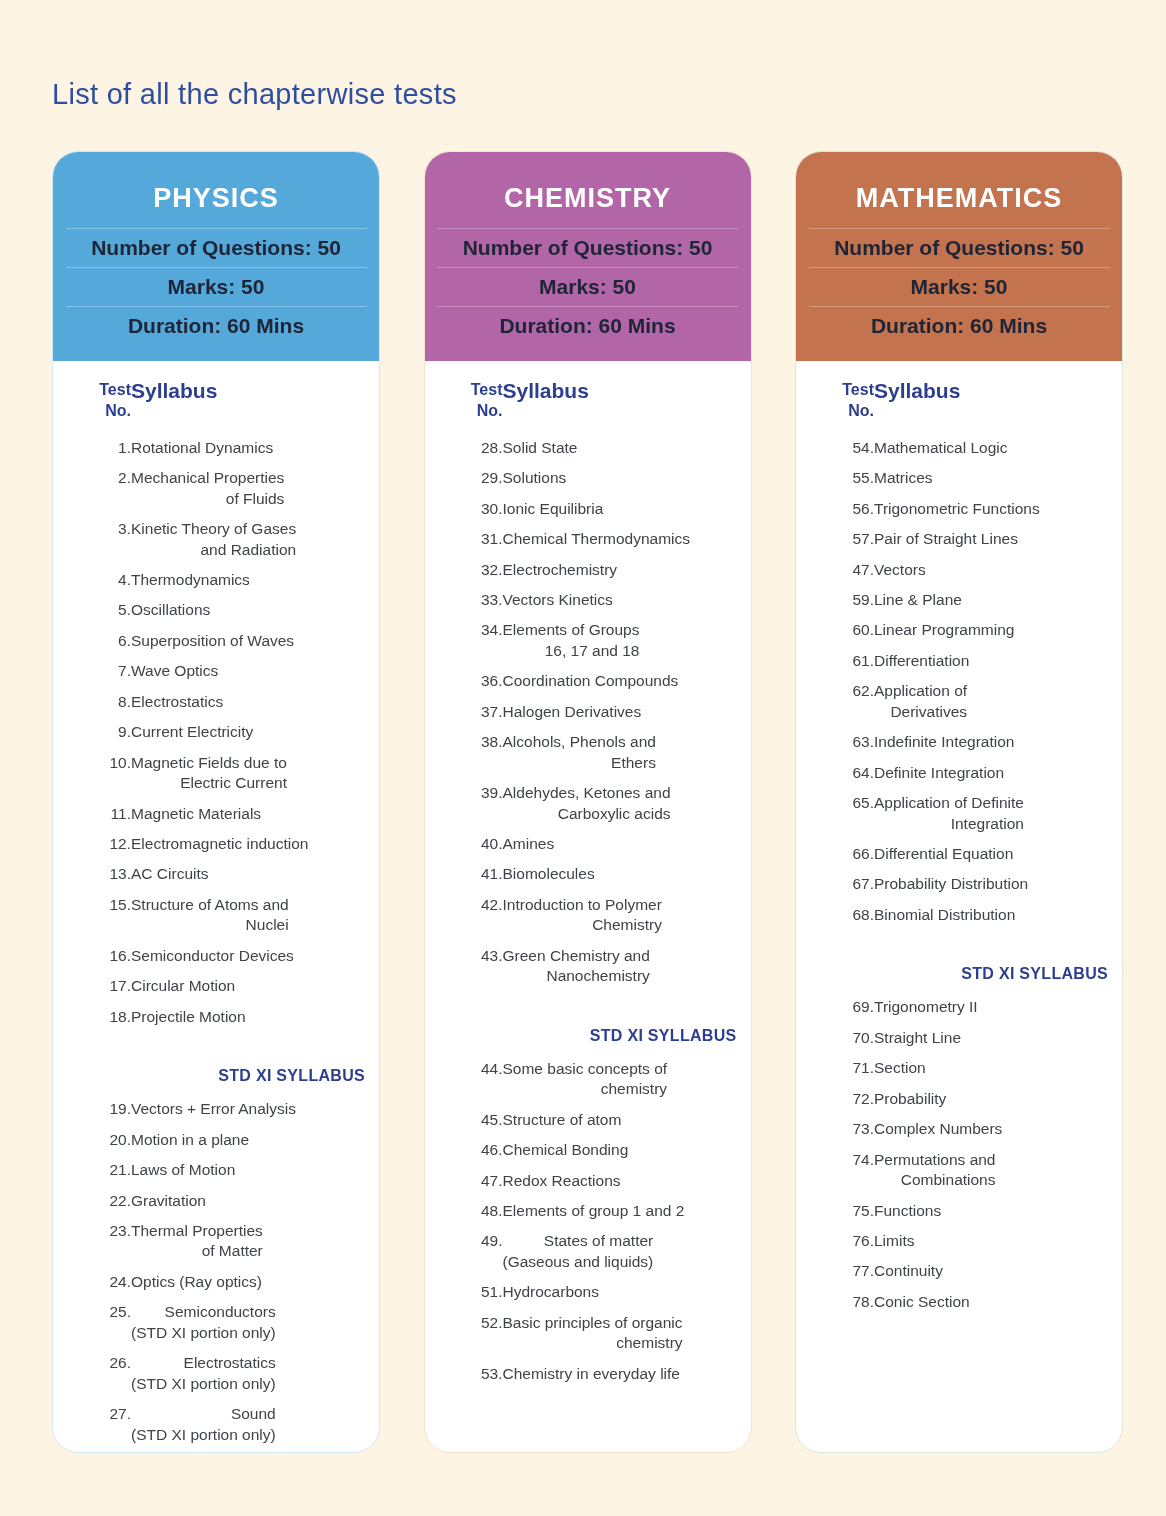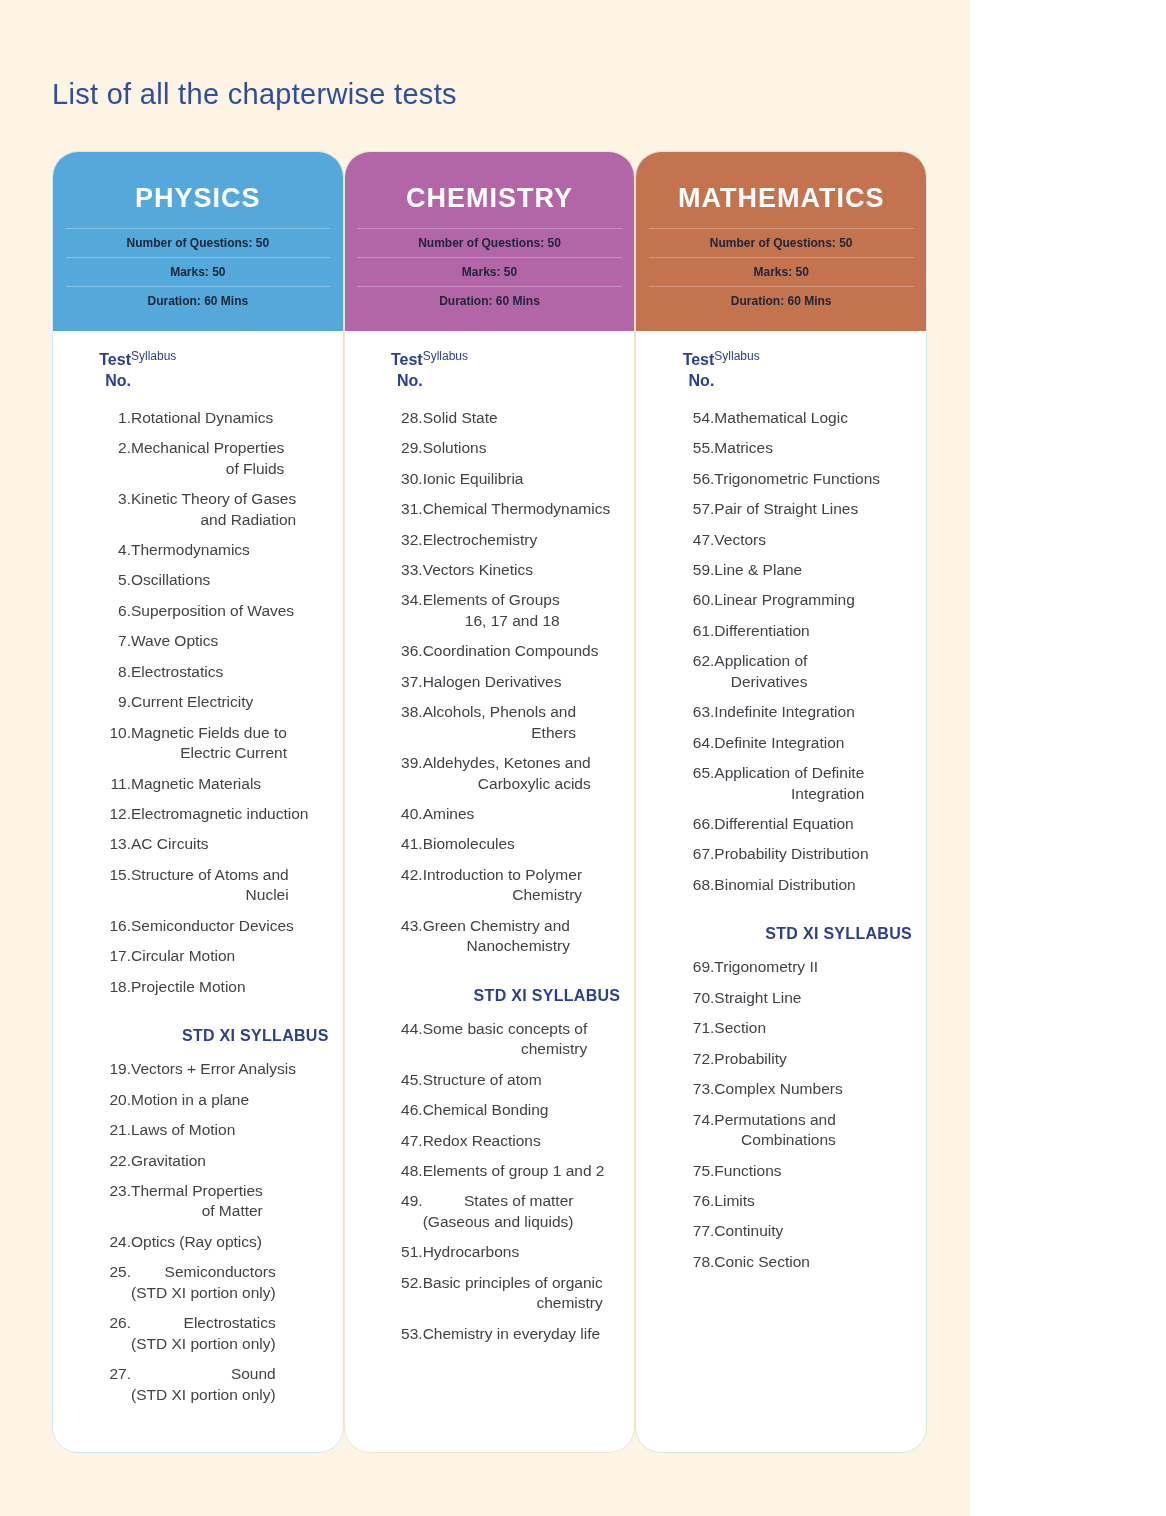--- a/index.html
+++ b/index.html
@@ -1,19 +1,19 @@
 <!DOCTYPE html>
 <html><head>
 <meta charset="utf-8">
 <style>
   * { margin: 0; padding: 0; box-sizing: border-box; }
   body { font-family: "Liberation Sans", "DejaVu Sans", sans-serif; }
 
   .page {
-    width: 970px;
+    width: 1166px;
     height: 1516px;
     background: var(--bg, #fdf4e4);
     padding: 78px 43px 0 52px;
     position: relative;
   }
 
   .page-title {
     font-size: 29px;
     font-weight: 500;
     color: var(--title-color, #2f4f9e);
@@ -53,21 +53,21 @@
     text-align: center;
     letter-spacing: 1px;
     padding-bottom: 14px;
   }
 
   .stat-row {
     border-top: 1px solid var(--line-color, rgba(255,255,255,0.45));
     margin: 0 14px;
     padding: 7px 0;
     text-align: center;
-    font-size: 12px;
+    font-size: 21px;
     font-weight: 700;
     color: #1d2536;
   }
 
   .card-body {
     padding: 18px 14px 0 26px;
     flex: 1 1 auto;
     text-align: right;
   }
 
@@ -78,22 +78,22 @@
   .table-header .col-no {
     width: 52px;
     flex: 0 0 52px;
     font-size: 16px;
     font-weight: 700;
     color: var(--navy, #2c3e8f);
     white-space: pre-line;
     line-height: 1.35;
   }
   .table-header .col-syllabus {
-    font-size: 12px;
-    font-weight: 400;
+    font-size: 21px;
+    font-weight: 700;
     color: var(--navy, #2c3e8f);
   }
 
   .test-row {
     display: flex;
     margin-bottom: 10px;
   }
   .test-no {
     width: 52px;
     flex: 0 0 52px;
@@ -101,21 +101,21 @@
     color: #3f4347;
     line-height: 1.32;
   }
   .test-syllabus {
     font-size: 15.5px;
     color: #3f4347;
     line-height: 1.32;
     white-space: pre-line;
   }
 
-  .std-xi-section { margin-top: 30px; }
+  .std-xi-section { margin-top: 40px; }
   .std-xi-label {
     font-size: 16px;
     font-weight: 700;
     color: var(--navy, #2c3e8f);
     letter-spacing: 0.3px;
     margin-bottom: 14px;
   }
 </style>
 </head>
 <body>

